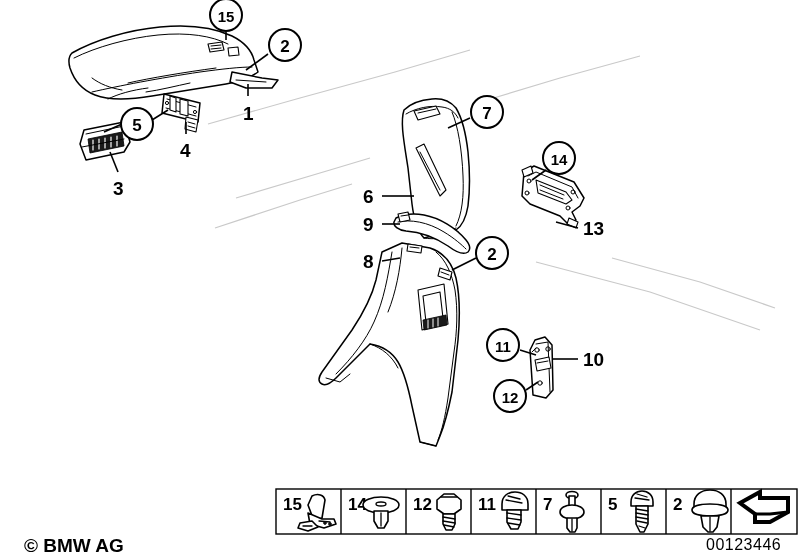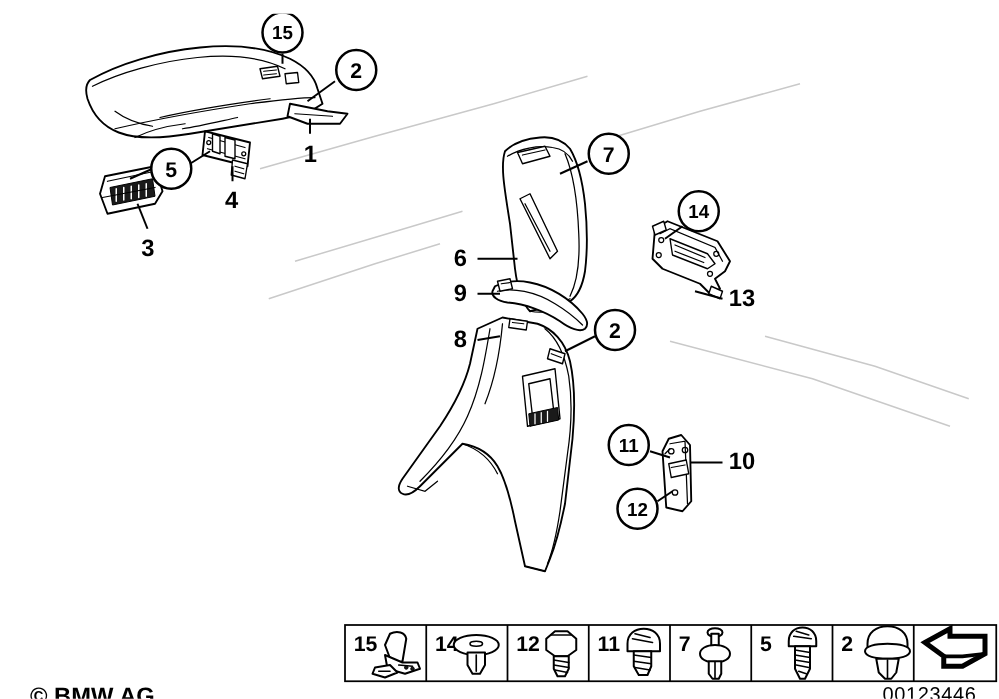--- a/index.html
+++ b/index.html
@@ -4,21 +4,21 @@
 <title>BMW Parts Diagram</title>
 <style>
   html,body{margin:0;padding:0;background:#ffffff;}
   body{
     width:799px;height:559px;
     font-family:"Liberation Sans", sans-serif;
     color:#000;
     position:relative;
     overflow:hidden;
   }
-  #stage{position:absolute;left:0;top:11px;width:799px;height:405px;}
+  #stage{position:absolute;left:0;top:0;width:799px;height:405px;}
   svg.layer{position:absolute;left:0;top:0;width:799px;height:559px;}
 
   .callout-num{
     font-family:"Liberation Sans", sans-serif;
     font-weight:bold;
     font-size:17px;
     text-anchor:middle;
     dominant-baseline:central;
     fill:#000;
   }

